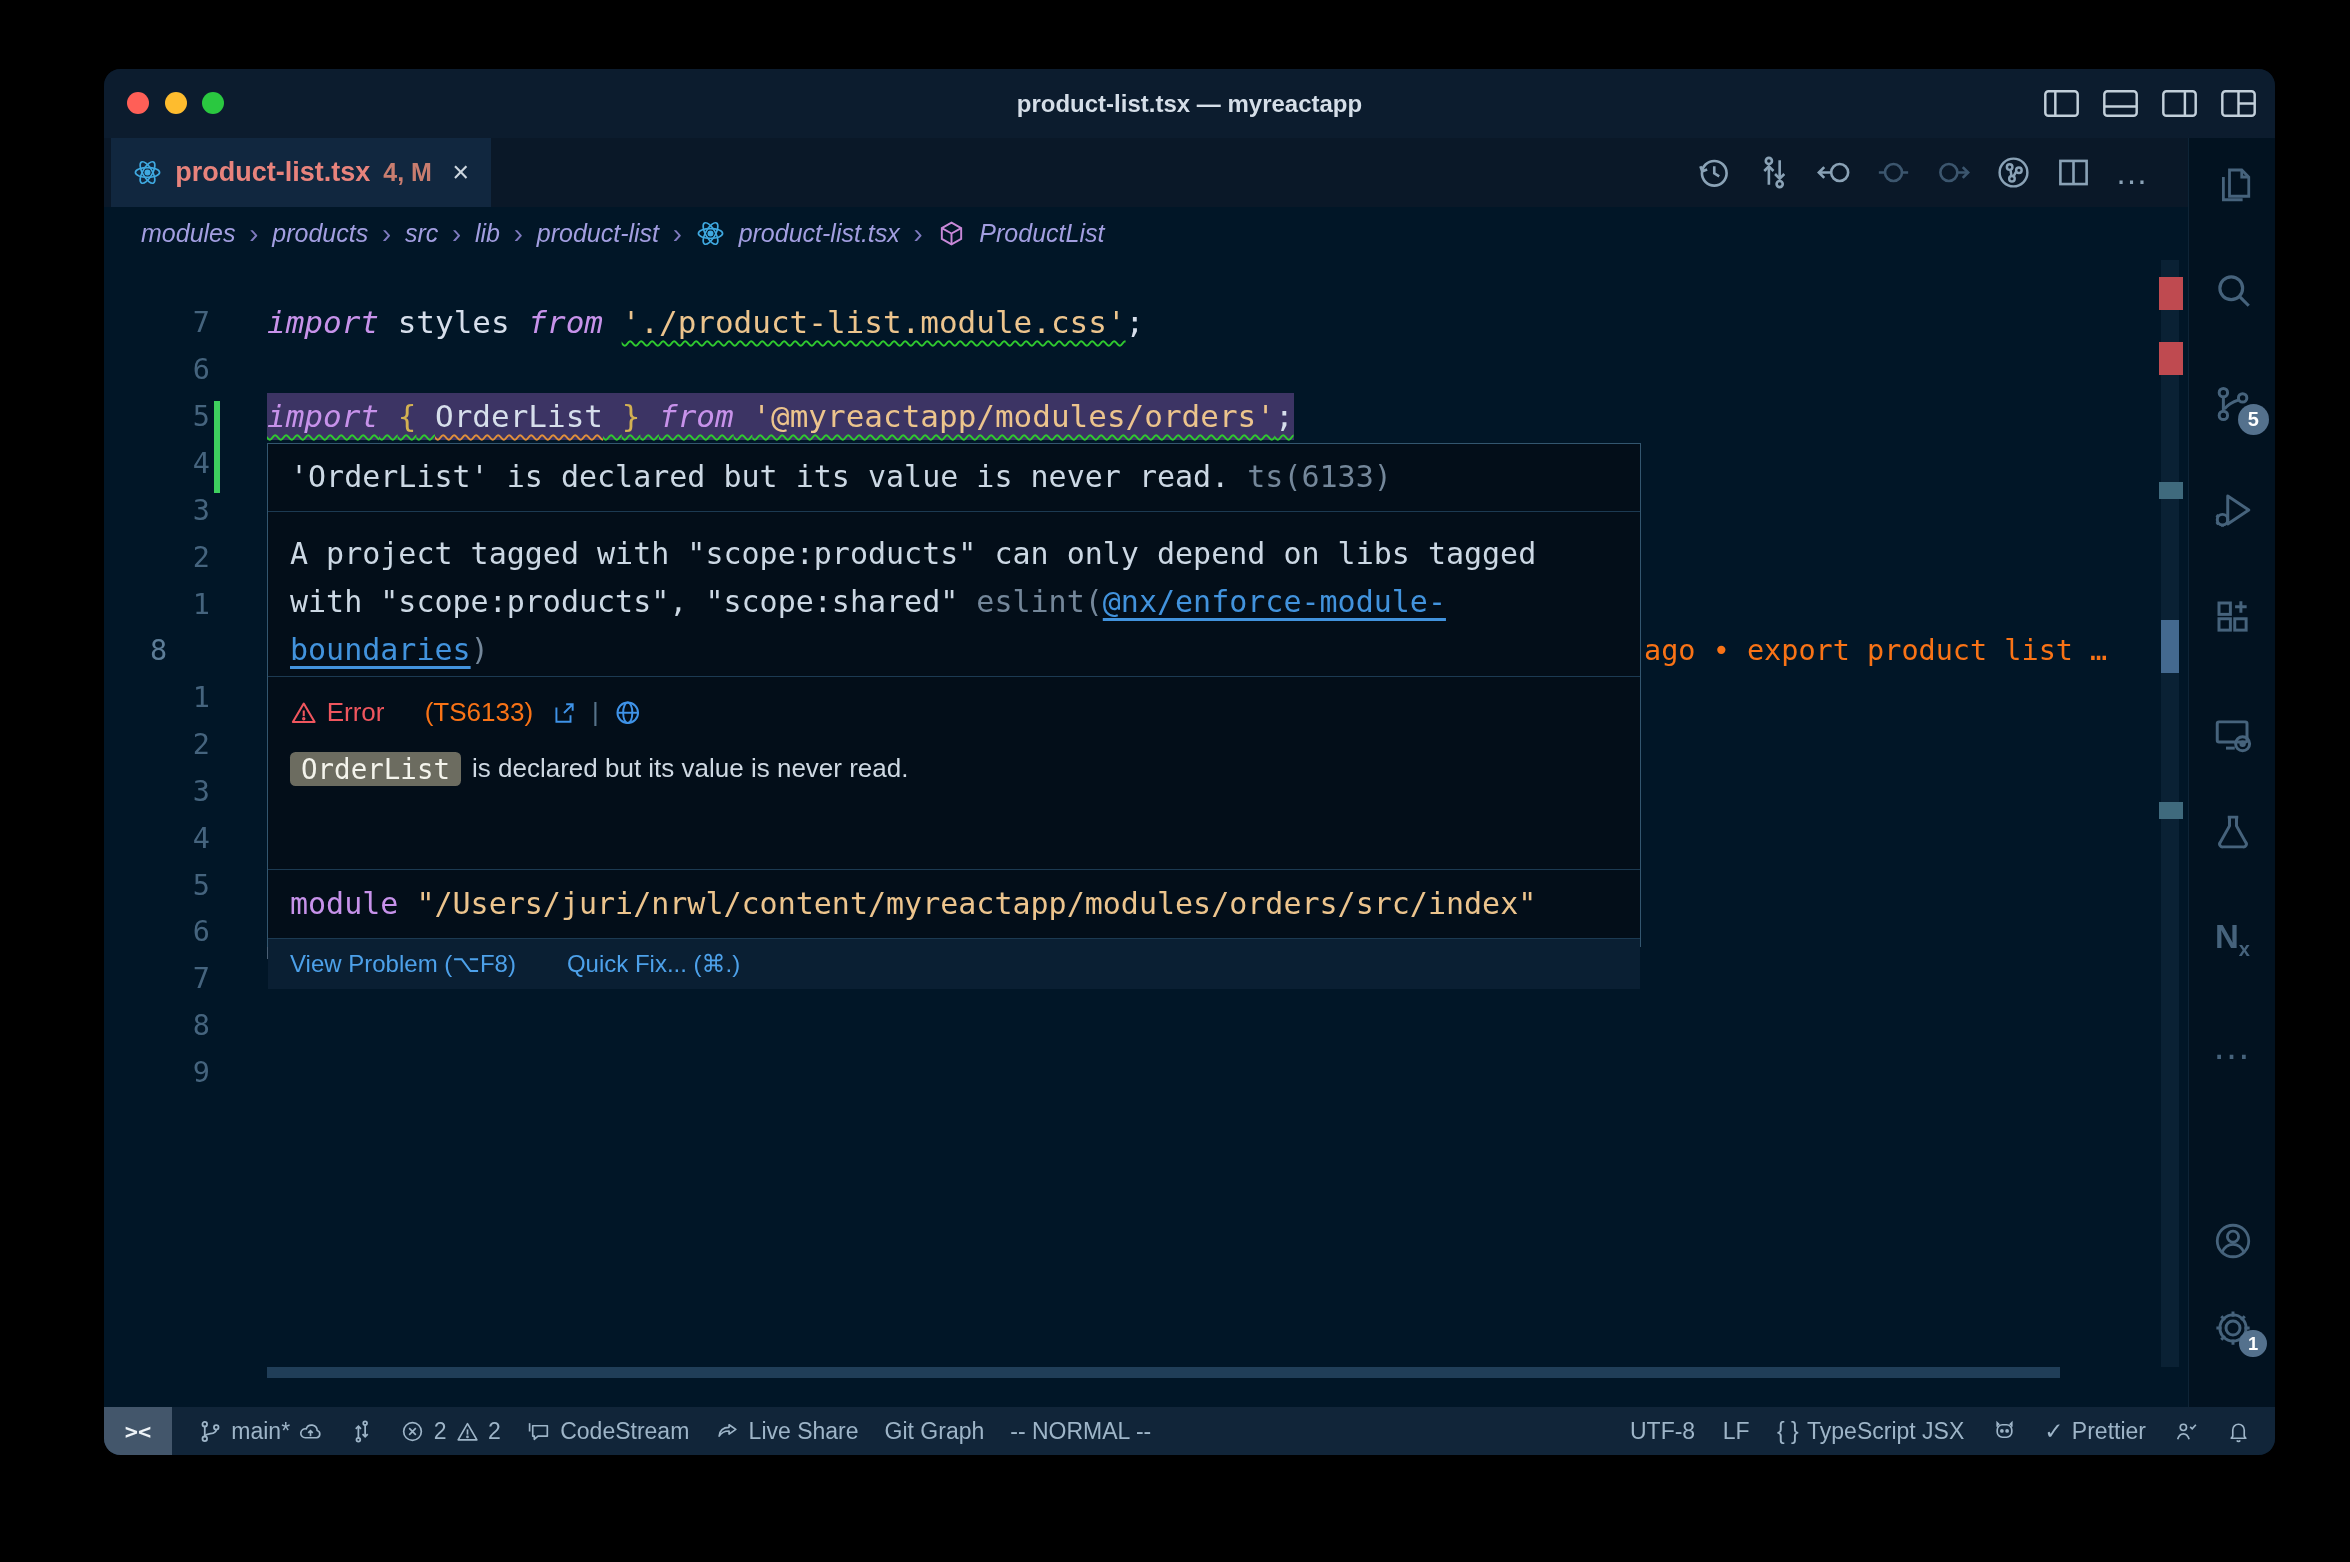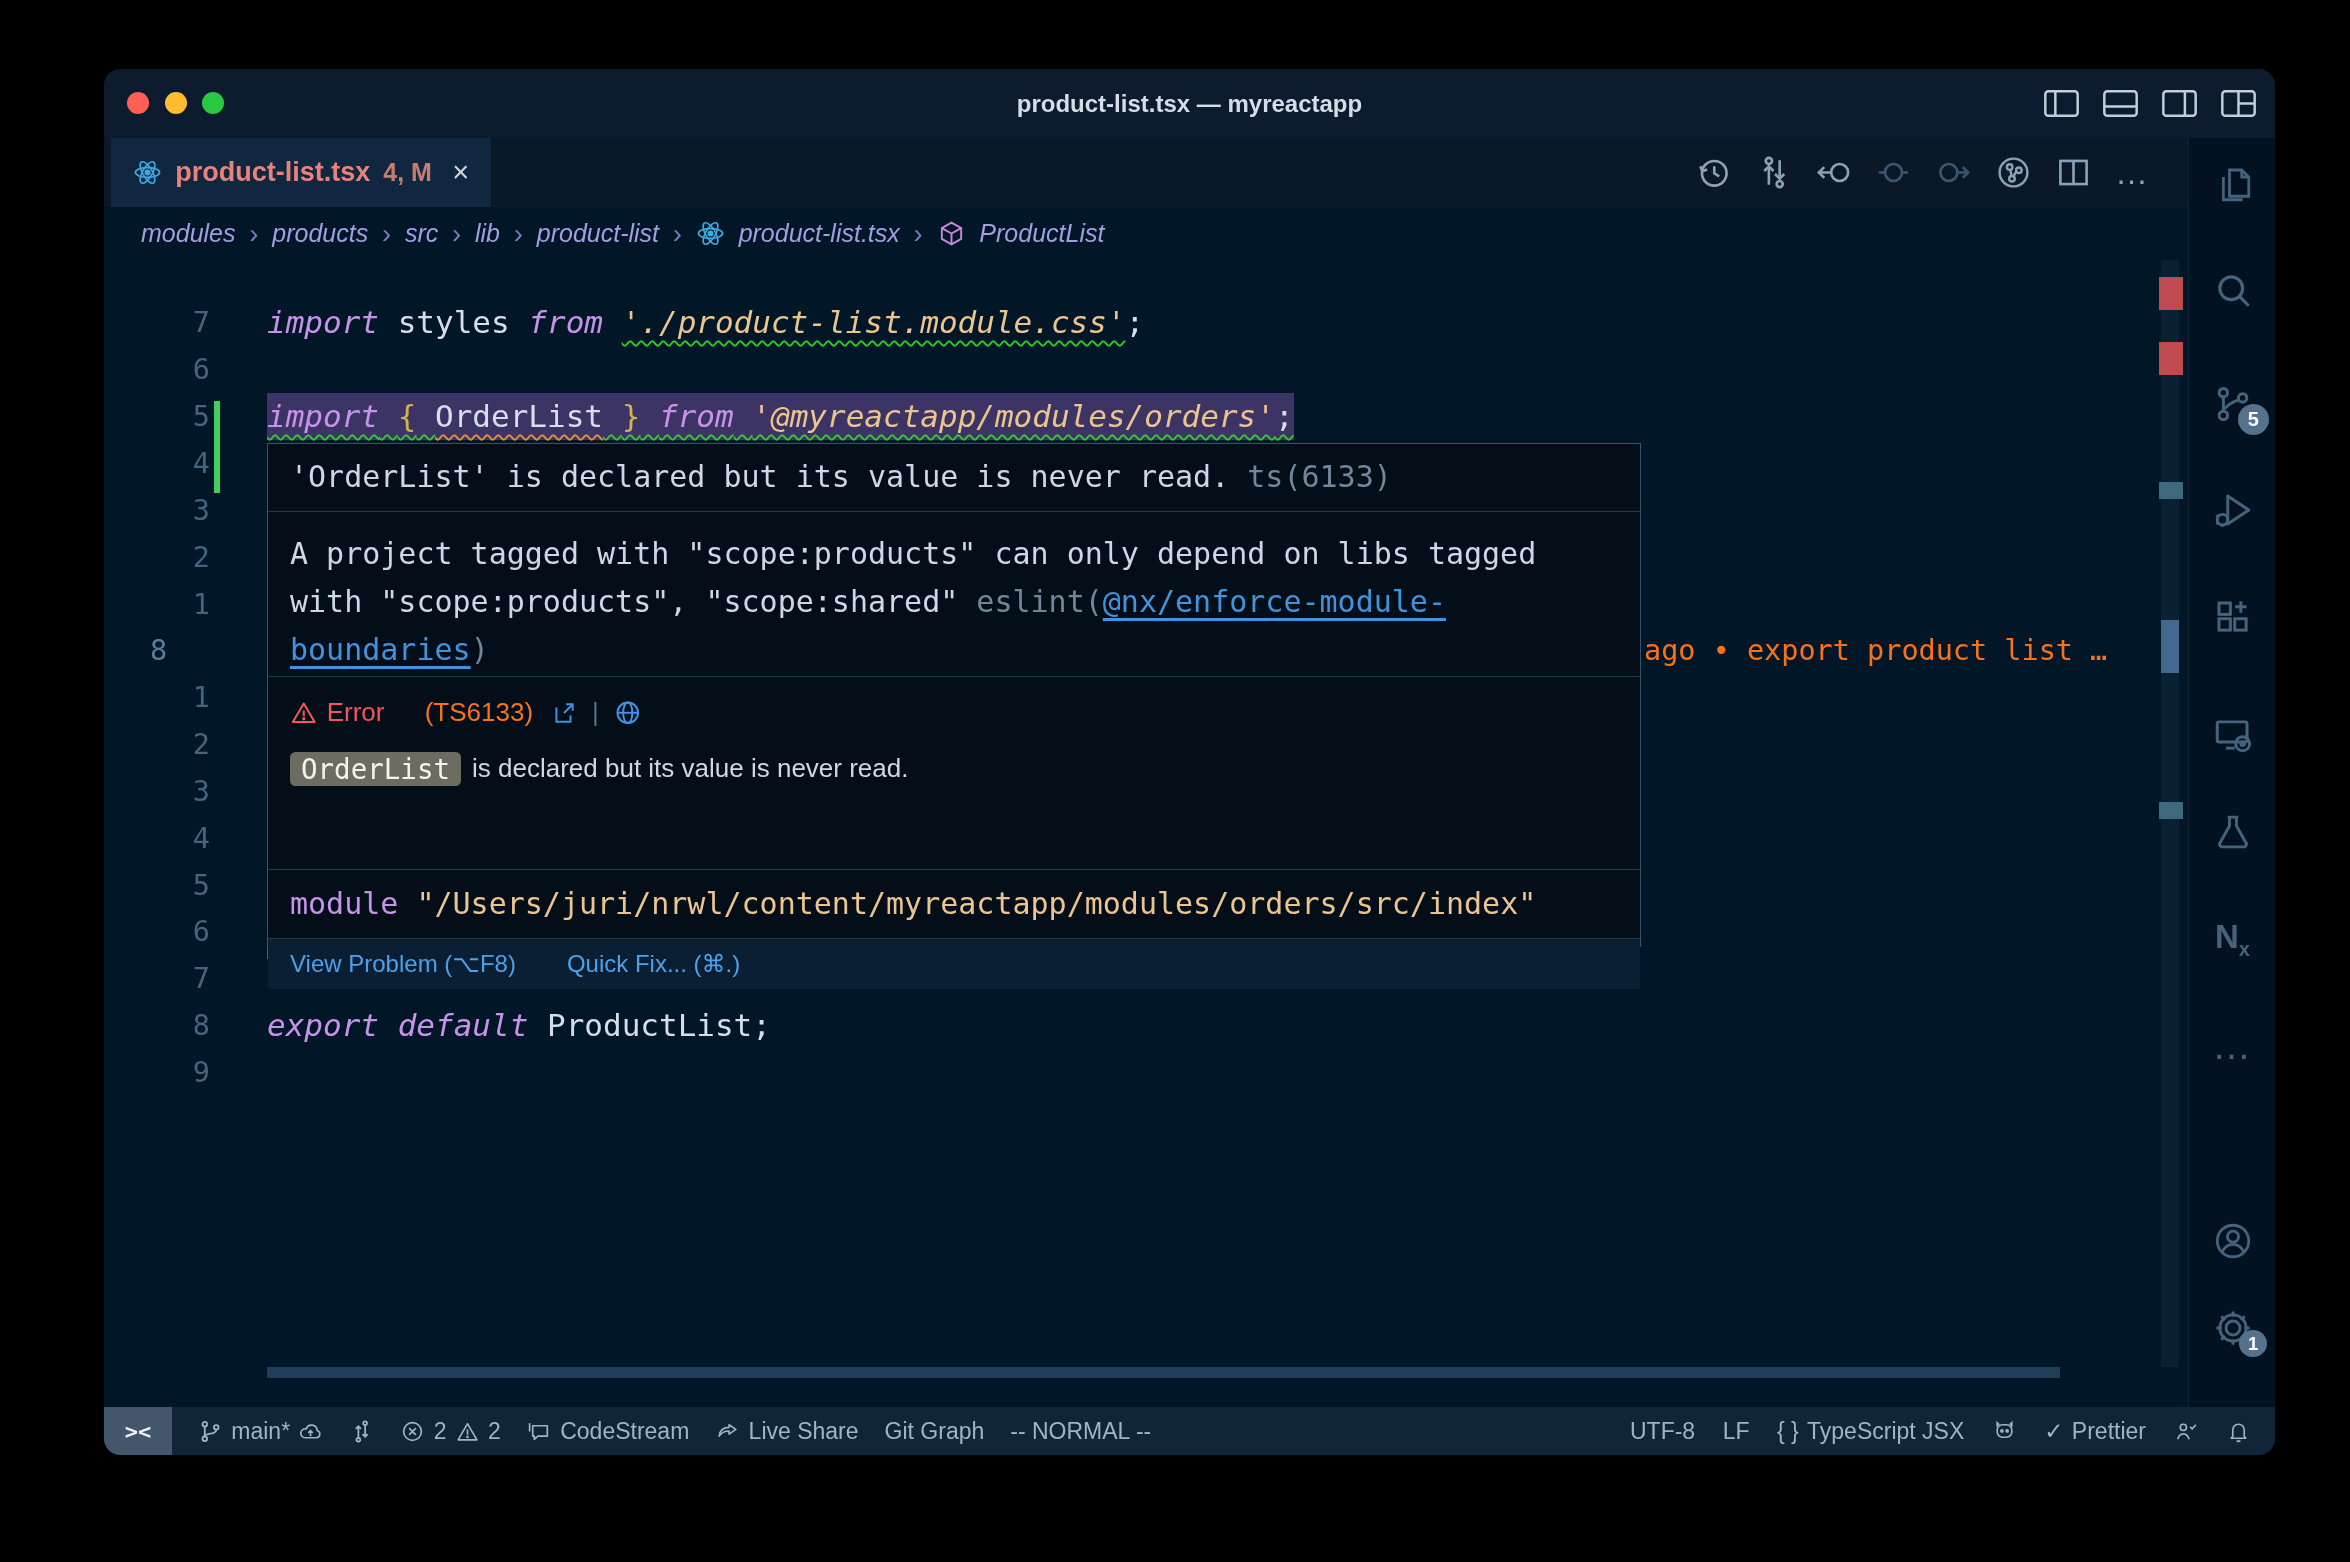--- a/index.html
+++ b/index.html
@@ -36,21 +36,21 @@
   
   .row{position:absolute;left:0;width:2084px;height:47px;line-height:47px;
     font-family:"DejaVu Sans Mono",monospace;font-size:31px;white-space:pre;}
   .num{position:absolute;left:0;top:0;width:106px;text-align:right;color:#45647e;font-size:28.5px;}
   .row.cursor .num{text-align:left;padding-left:46px;color:#5d7d97;}
   .code{position:absolute;left:163px;top:0;}
   .code.sel{background:#3c3464;}
   .tail{position:absolute;left:1540px;top:0;color:#f97316;font-size:28.5px;}
   .tk-kw{color:#c792ea;font-style:italic;}
   .tk-fg{color:#d6deeb;}
-  .tk-str{color:#ecc48d;font-style:italic;}
+  .tk-str{color:#ecc48d;}
   .tk-brace{color:#d3b152;}
   .sq-green,.sq-orange{text-decoration-line:underline;text-decoration-style:wavy;
     text-decoration-thickness:2.3px;text-underline-offset:7.3px;text-decoration-skip-ink:none;}
   .sq-green{text-decoration-color:#2fca2f;}
   .sq-orange{text-decoration-color:#e2903a;}
   .codelens{position:absolute;left:163px;top:189px;height:47px;line-height:47px;color:#4c6a85;font-size:24px;}
   .gutter-change{position:absolute;left:110px;top:332px;width:6.4px;height:92px;background:#3ecf5e;}
   
   .hover{position:absolute;left:163px;top:374px;width:1374px;height:504px;background:#030e19;
     border:0.9px solid #33566f;box-sizing:border-box;z-index:5;color:#ccd8e4;}
@@ -231,21 +231,21 @@
       <div class="row" style="top: 465px;"><span class="num">2</span><span class="code"></span></div>
       <div class="row" style="top: 512px;"><span class="num">1</span><span class="code"></span></div>
       <div class="row cursor" style="top: 558px;"><span class="num">8</span><span class="code"></span><span class="tail">ago • export product list …</span></div>
       <div class="row" style="top: 605px;"><span class="num">1</span><span class="code"></span></div>
       <div class="row" style="top: 652px;"><span class="num">2</span><span class="code"></span></div>
       <div class="row" style="top: 699px;"><span class="num">3</span><span class="code"></span></div>
       <div class="row" style="top: 746px;"><span class="num">4</span><span class="code"></span></div>
       <div class="row" style="top: 793px;"><span class="num">5</span><span class="code"></span></div>
       <div class="row" style="top: 839px;"><span class="num">6</span><span class="code"></span></div>
       <div class="row" style="top: 886px;"><span class="num">7</span><span class="code"></span></div>
-      <div class="row" style="top: 933px;"><span class="num">8</span><span class="code"><span class="tk-kw">export</span><span class="tk-fg"> </span><span class="tk-kw">default</span><span class="tk-fg"> </span><span class="tk-fg">ProductList</span><span class="tk-fg">;</span></span></div>
+      <div class="row" style="top: 933px;"><span class="num">8</span></div>
       <div class="row" style="top: 980px;"><span class="num">9</span><span class="code"></span></div>
     </div>
   <div class="gutter-change"></div>
 
   <div class="hover">
     <div class="hp p1"><span>'OrderList' is declared but its value is never read. </span><span class="tscode">ts(6133)</span></div>
     <div class="hp p2"><span>A project tagged with "scope:products" can only depend on libs tagged with "scope:products", "scope:shared" </span><span class="gray">eslint(</span><a href="#">@nx/enforce-module-boundaries</a><span class="gray">)</span></div>
     <div class="p3">
       <div class="errline">
         <svg width="27.5" height="27.5" viewBox="0 0 24 24" fill="none" stroke="#f0565e" stroke-width="1.8">

